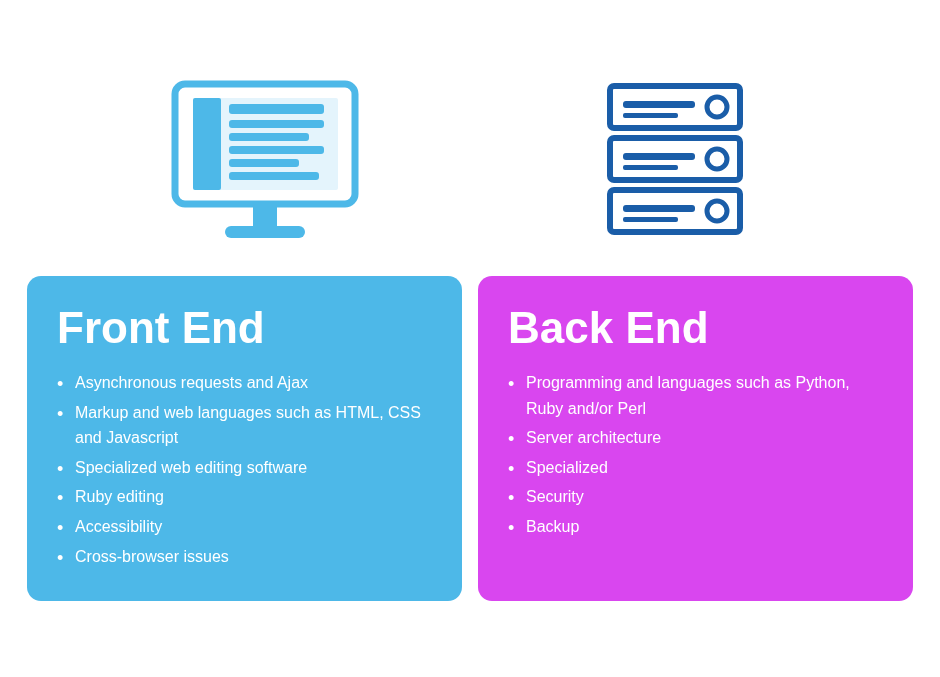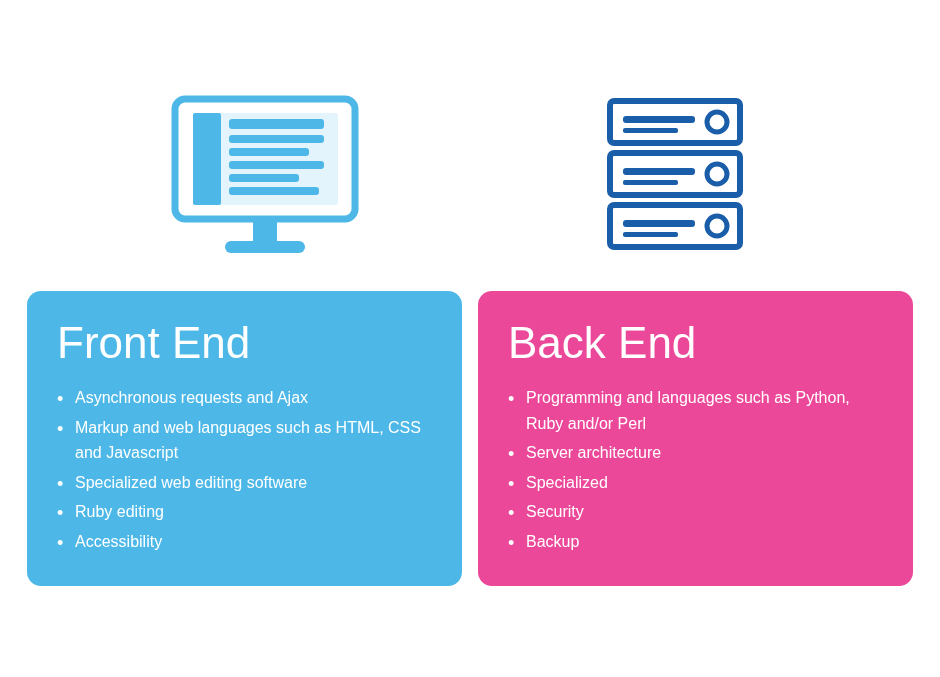--- a/index.html
+++ b/index.html
@@ -45,26 +45,26 @@
       padding: 28px 30px 28px 30px;
       flex: 1;
       max-width: 435px;
     }
 
     .card-frontend {
       background-color: #4db8e8;
     }
 
     .card-backend {
-      background-color: #ec4899;
+      background-color: #d946ef;
     }
 
     .card-title {
       font-size: 44px;
-      font-weight: 400;
+      font-weight: 700;
       color: #ffffff;
       margin-bottom: 18px;
       line-height: 1.1;
     }
 
     .card-list {
       list-style: none;
       padding: 0;
       margin: 0;
       color: #ffffff;
@@ -151,20 +151,21 @@
   <div class="cards-row">
 
     <div class="card card-frontend">
       <div class="card-title">Front End</div>
       <ul class="card-list">
         <li>Asynchronous requests and Ajax</li>
         <li>Markup and web languages such as HTML, CSS and Javascript</li>
         <li>Specialized web editing software</li>
         <li>Ruby editing</li>
         <li>Accessibility</li>
+        <li>Cross-browser issues</li>
       </ul>
     </div>
 
     <div class="card card-backend">
       <div class="card-title">Back End</div>
       <ul class="card-list">
         <li>Programming and languages such as Python, Ruby and/or Perl</li>
         <li>Server architecture</li>
         <li>Specialized</li>
         <li>Security</li>

